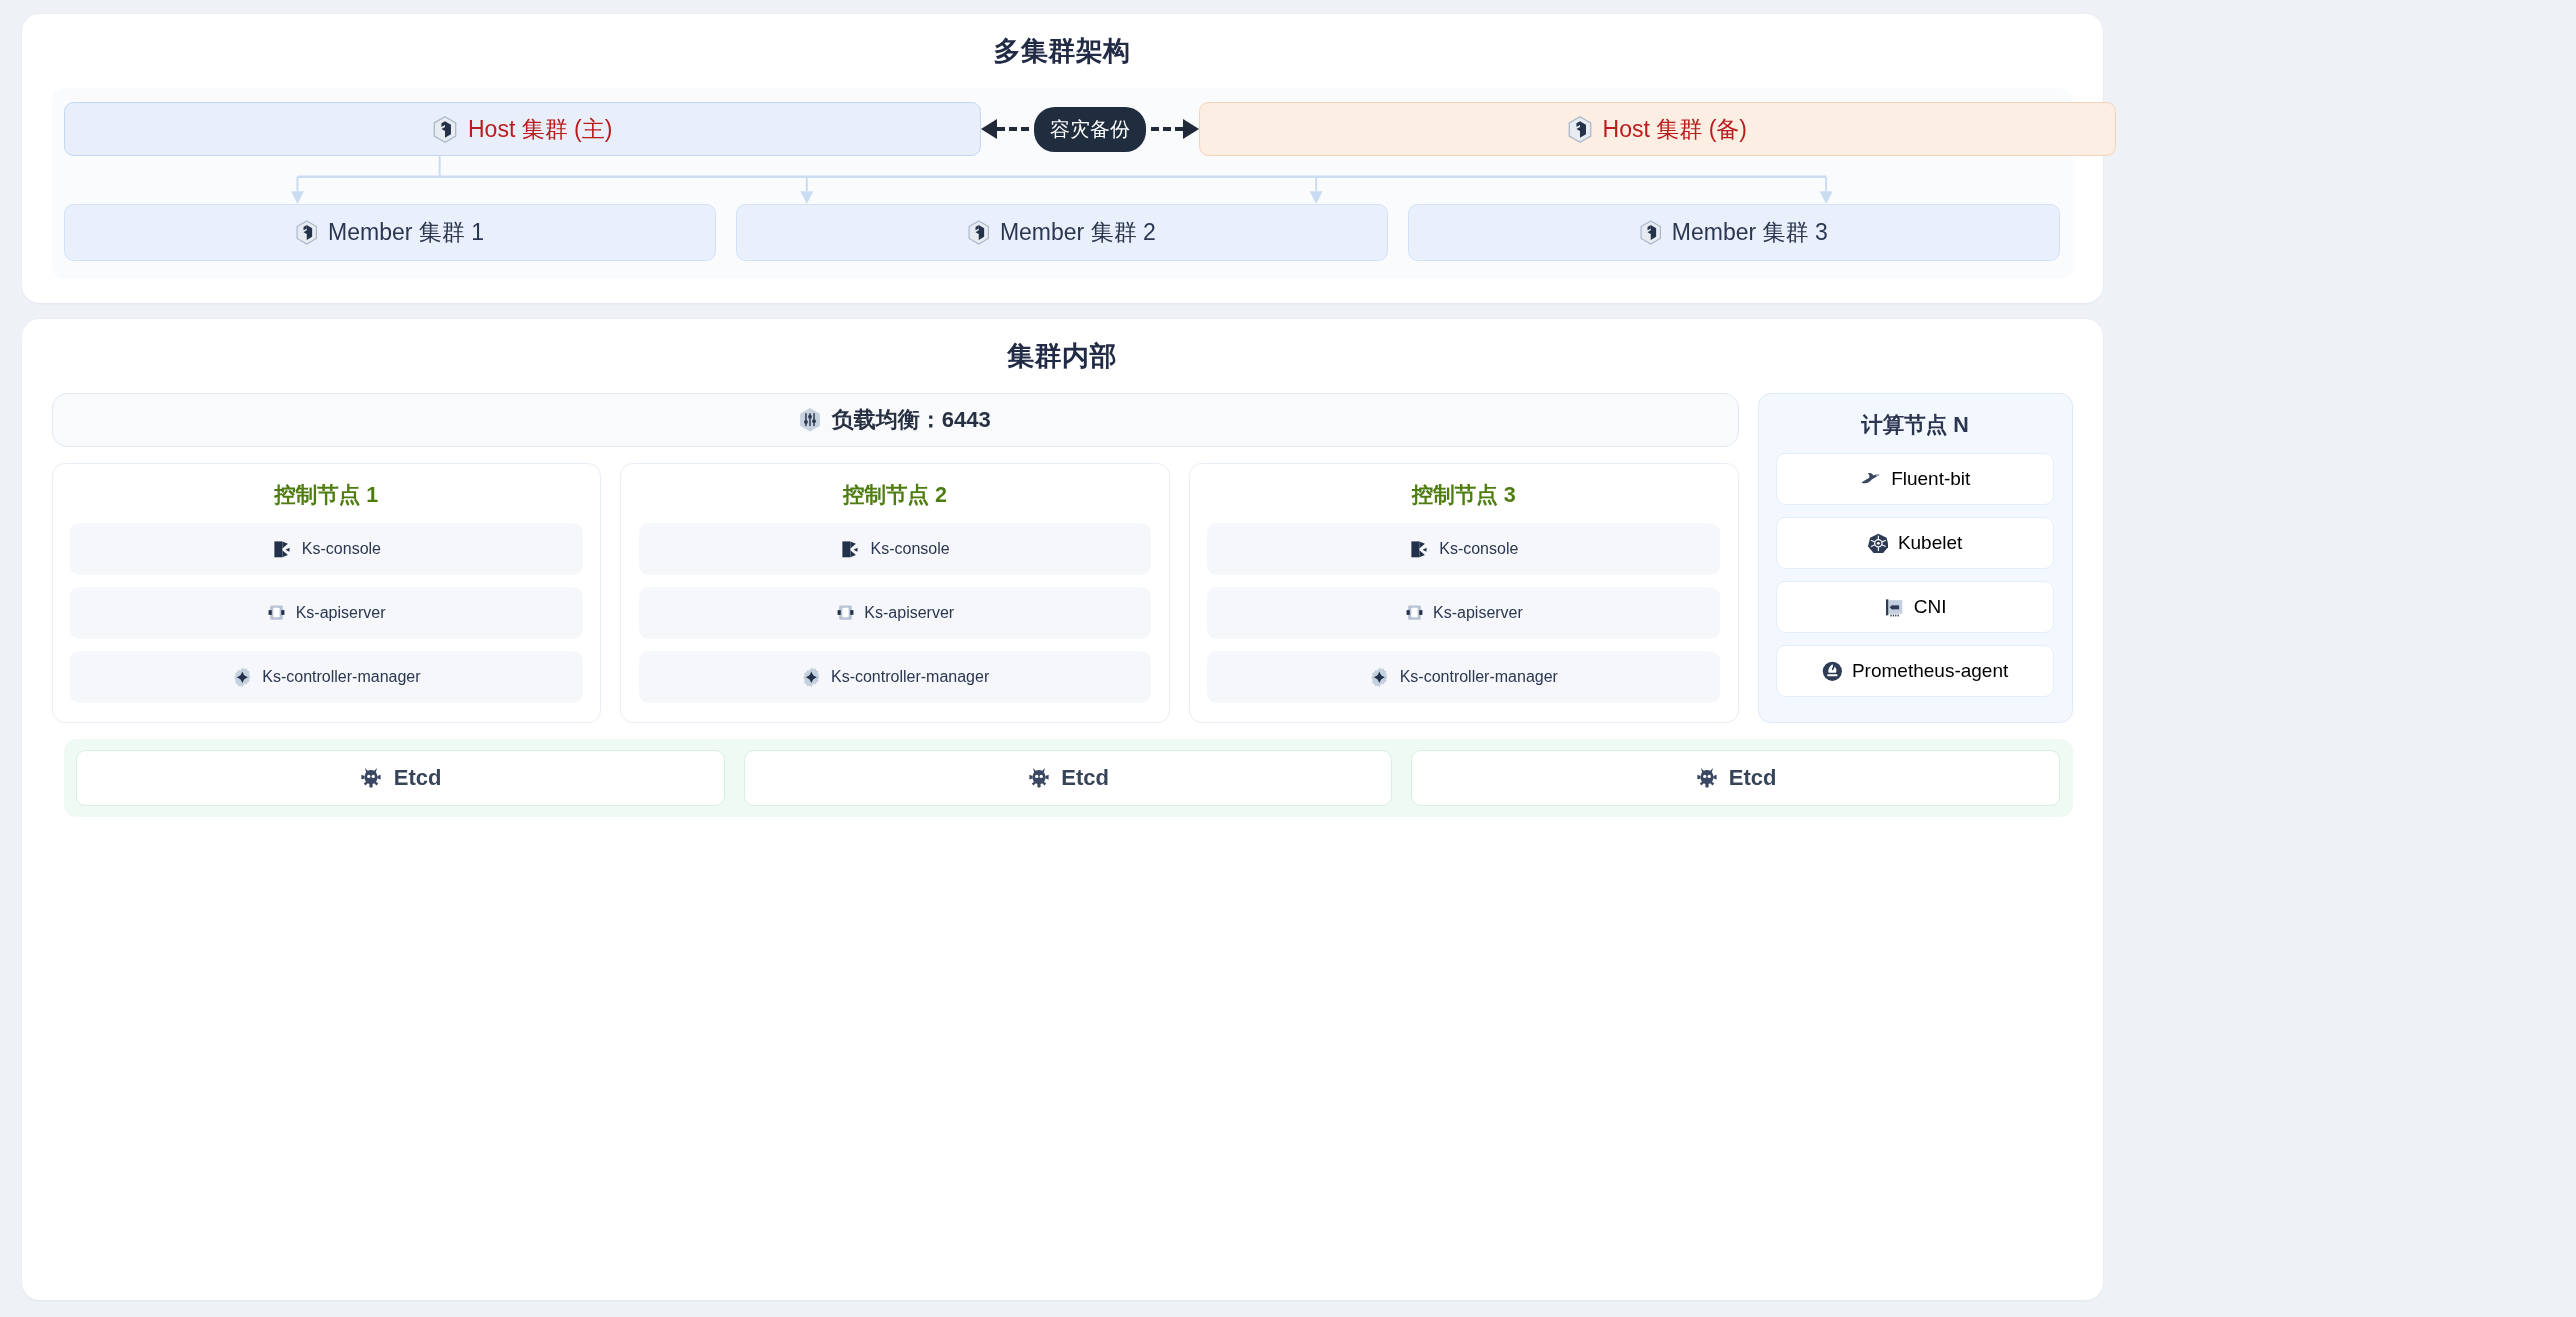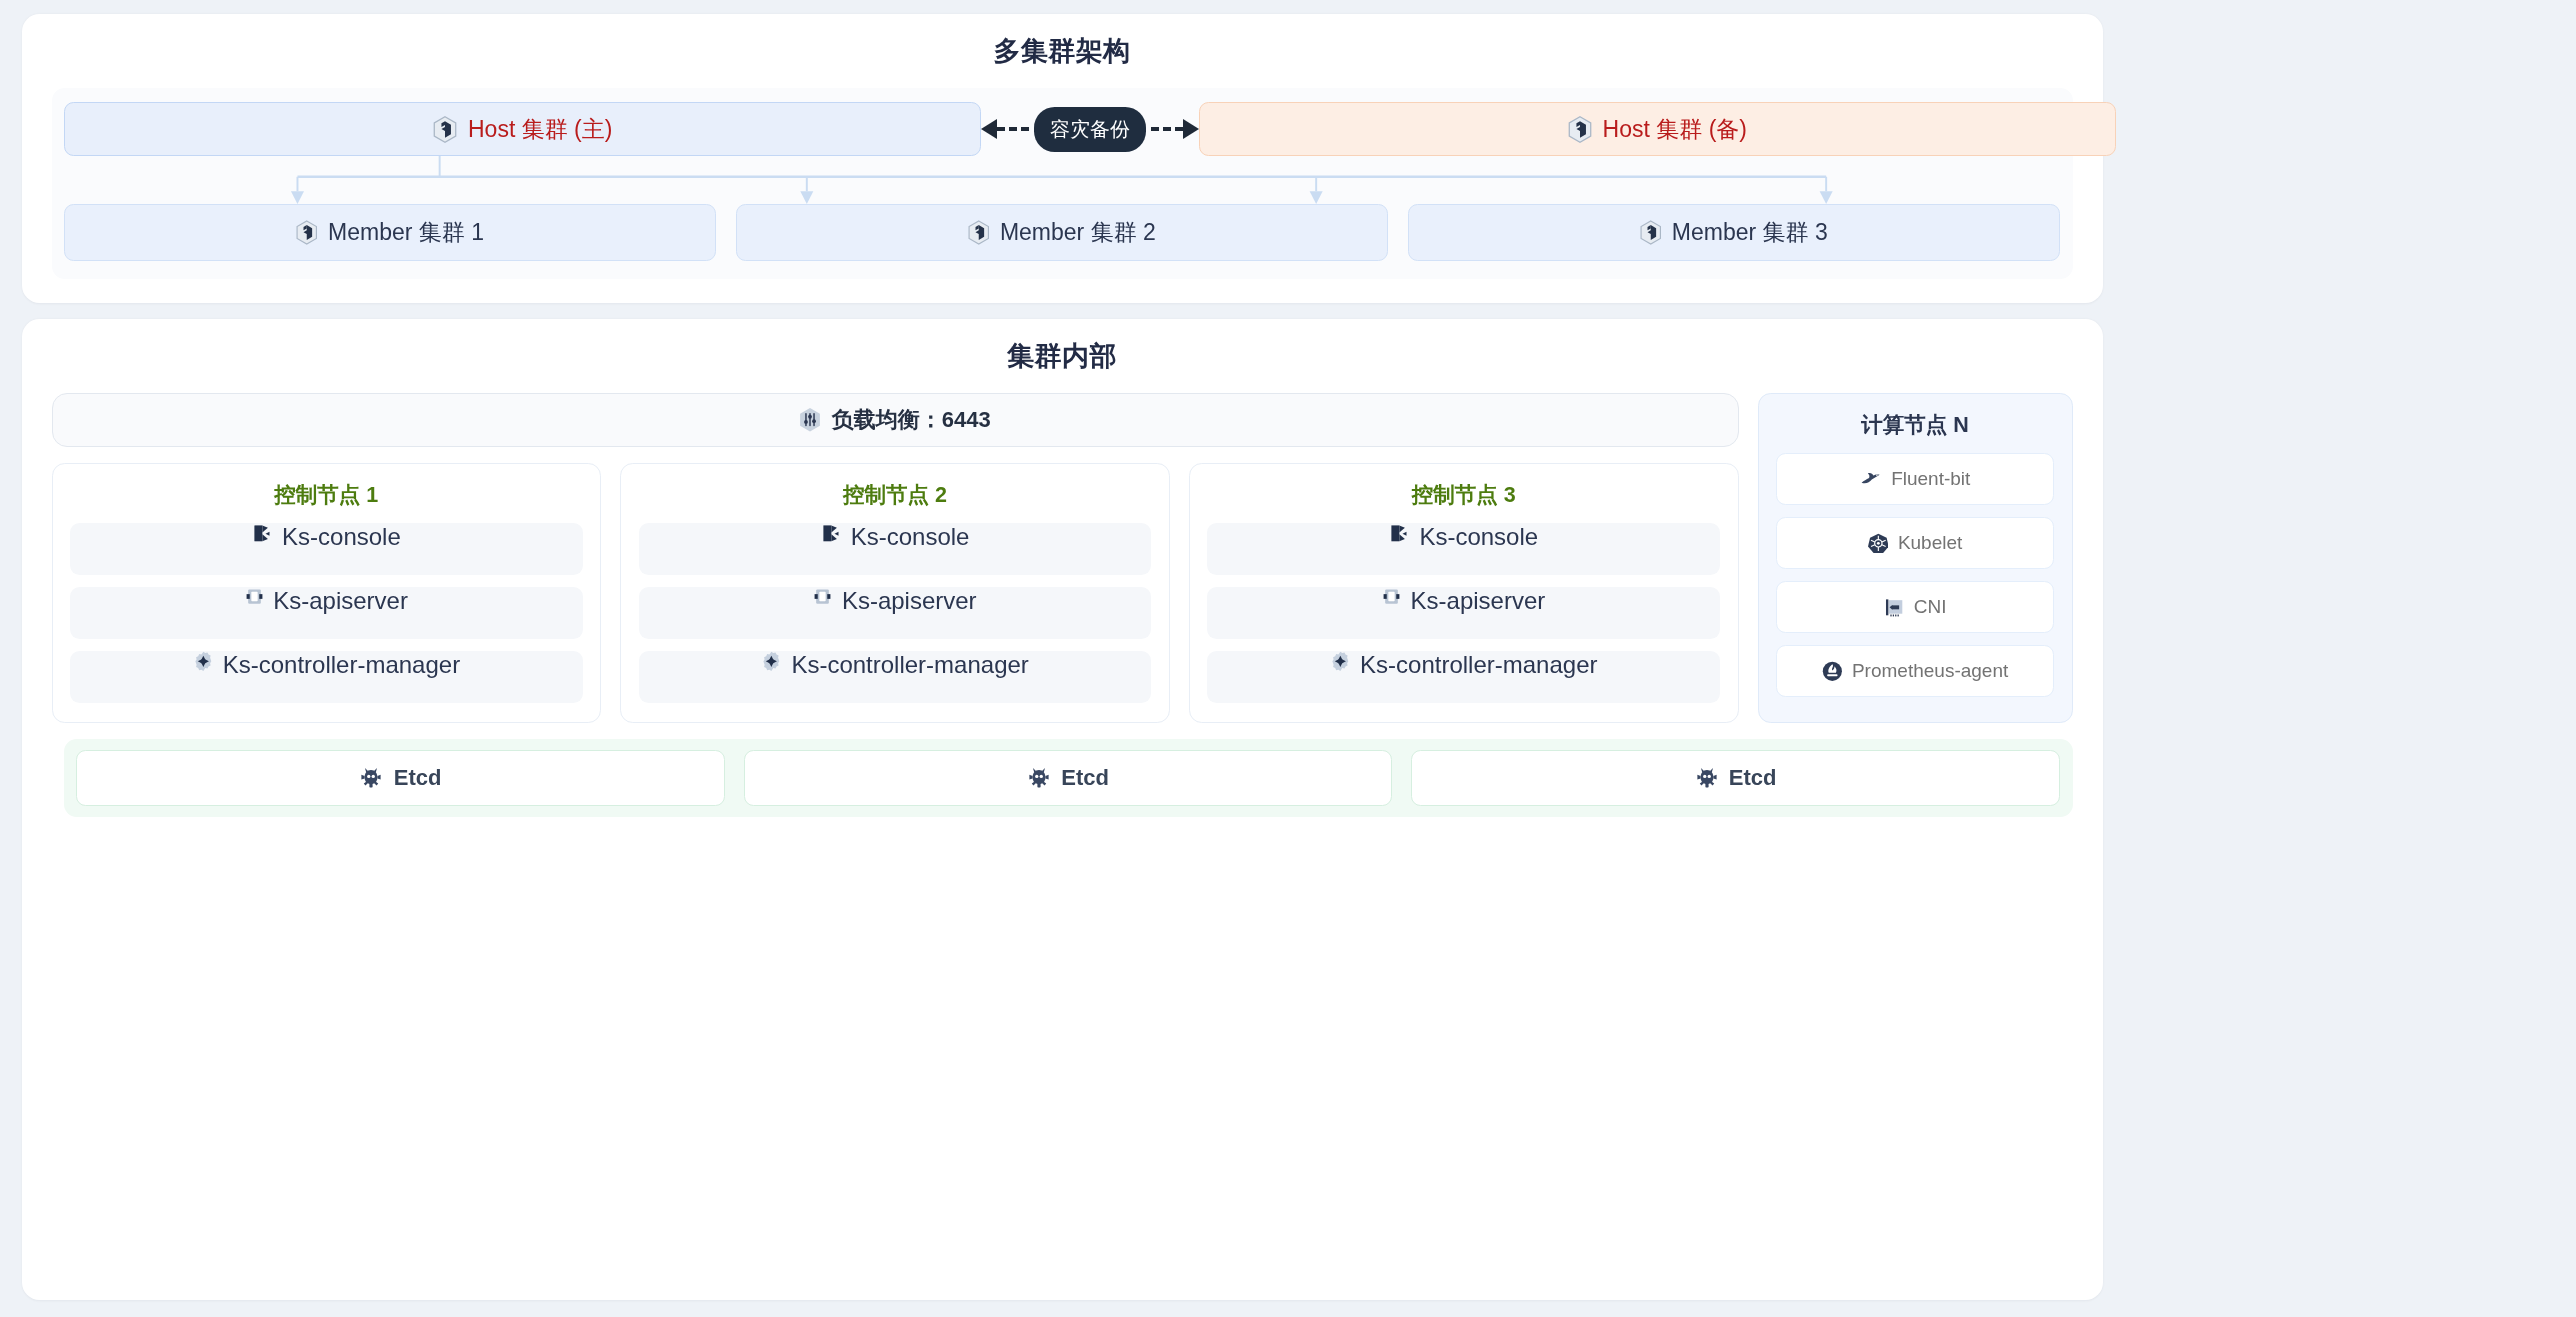--- a/index.html
+++ b/index.html
@@ -137,22 +137,22 @@
   }
   .ctrl-title {
     text-align: center;
     font-size: 21.5px; font-weight: 700; color: #4d7c0f;
     margin-bottom: 14.3px;
   }
   .ctrl-item {
     background: #f5f7fa;
     border-radius: 9.5px;
     height: 52px;
-    display: flex; align-items: flex-start; justify-content: center; gap: 9.5px;
-    font-size: 24px; color: #2b3650;
+    display: flex; align-items: center; justify-content: center; gap: 9.5px;
+    font-size: 16px; color: #2b3650;
     margin-bottom: 12px;
   }
   .ctrl-item:last-child { margin-bottom: 0; }
 
   .compute-card {
     grid-column: 4;
     grid-row: 1 / 3;
     background: #f3f7fe;
     border: 1.2px solid #dfeaf9;
     border-radius: 12.7px;
@@ -163,21 +163,21 @@
     text-align: center;
     font-size: 21.5px; font-weight: 700; color: #2b3650;
     margin-bottom: 14.3px;
   }
   .compute-item {
     background: #ffffff;
     border: 1.2px solid #e4eefb;
     border-radius: 9.5px;
     height: 52px;
     display: flex; align-items: center; justify-content: center; gap: 9.5px;
-    font-size: 19px; color: #737373;
+    font-size: 19px; color: #000000;
     margin-bottom: 12px;
   }
   .compute-item:last-child { margin-bottom: 0; }
 
   .etcd-band {
     margin-top: 16px;
     background: #f0faf4;
     border-radius: 12.7px;
     padding: 11px 12.7px;
     display: flex; gap: 19px; margin-left: 12px;

